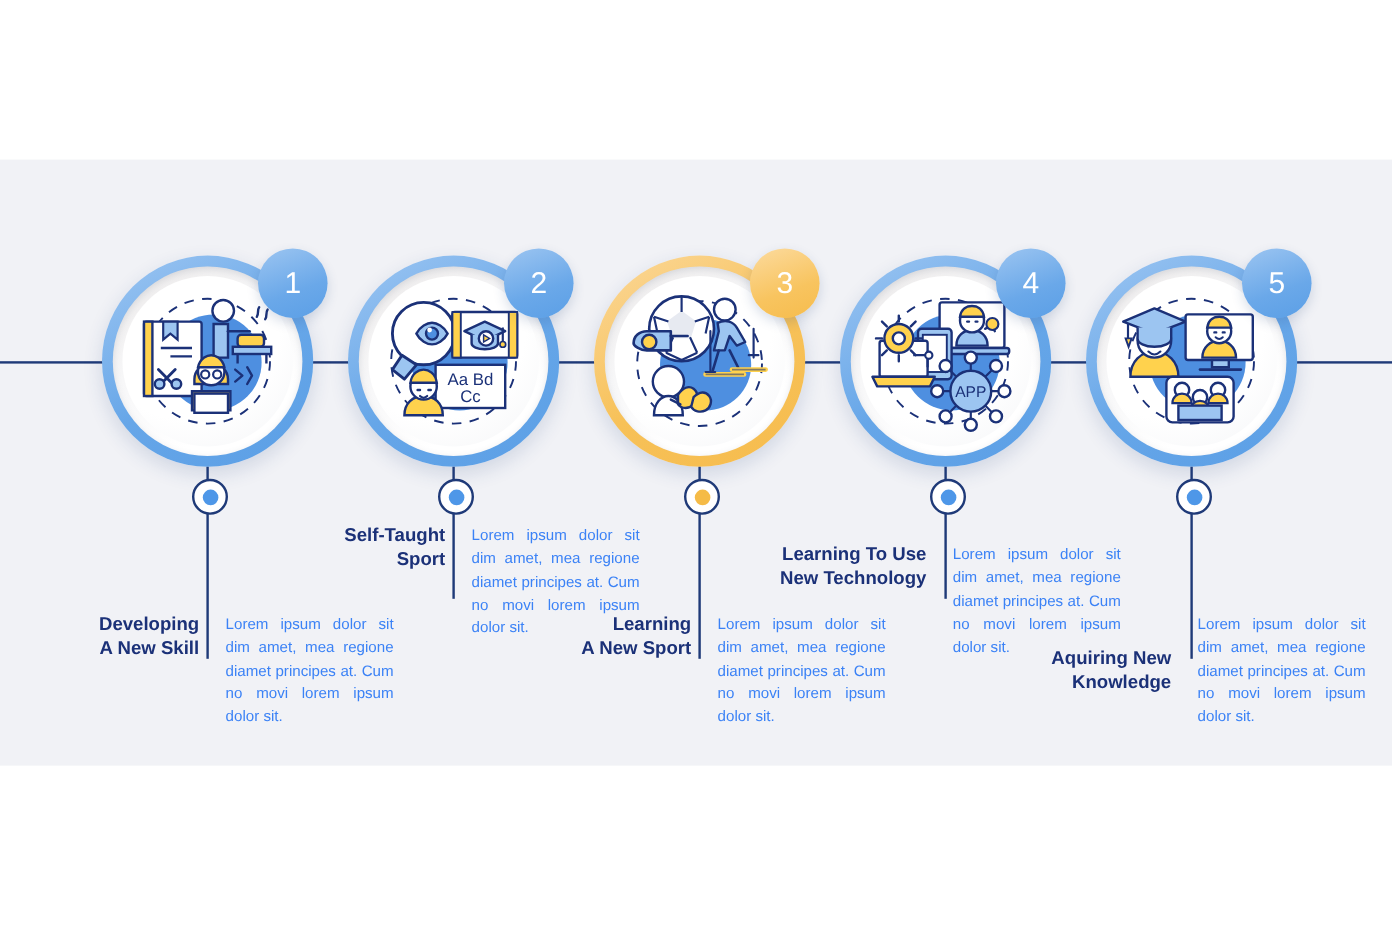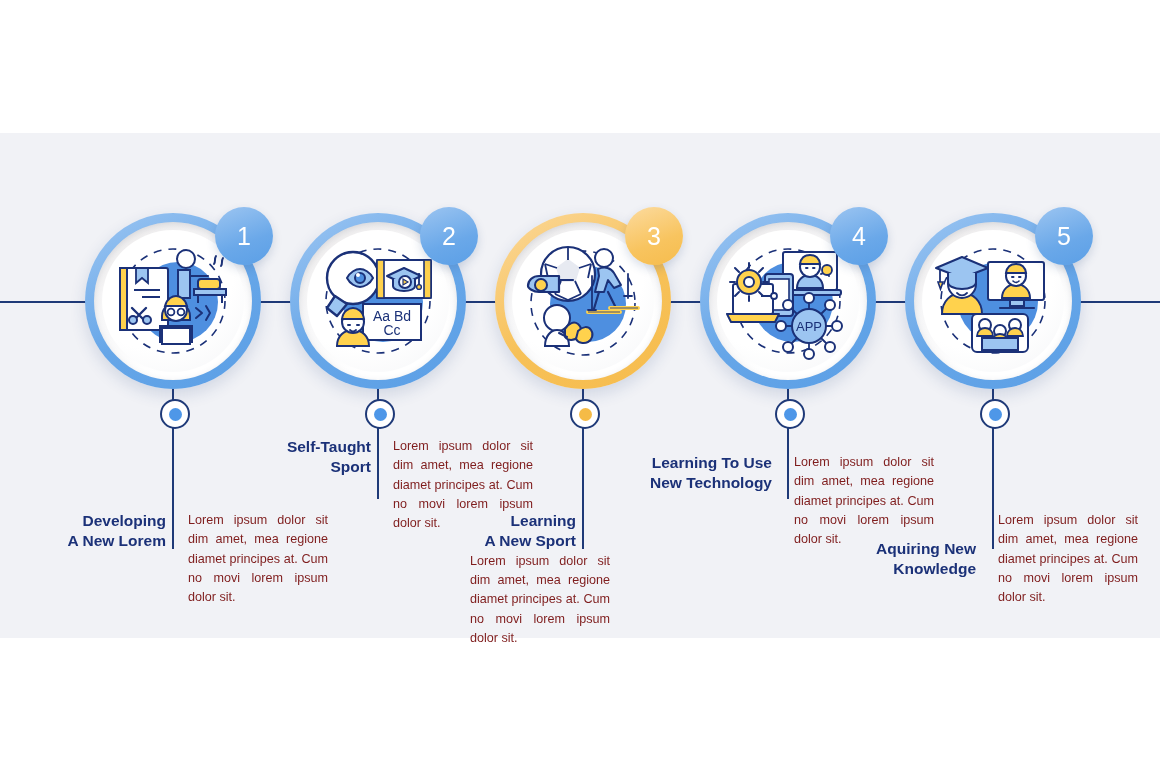--- a/index.html
+++ b/index.html
@@ -68,21 +68,21 @@
   .dot i{display:block;width:13px;height:13px;border-radius:50%;background:#4e97e8;}
   .dot.alt i{background:#f5bb47;}
 
   
   .tblock{position:absolute;display:flex;align-items:flex-start;}
   .ttitle{
     color:#1b3178;font-weight:bold;font-size:15.5px;line-height:1.32;
     text-align:right;white-space:pre-line;
   }
   .tbody{
-    color:#7f1d1d;font-size:12.6px;line-height:1.53;
+    color:#3b82f6;font-size:12.6px;line-height:1.53;
     text-align:justify;white-space:pre-line;
   }
   .tblock .ttitle{width:106px;}
   .tblock .tbody{width:140px;}
   .gap{width:22px;}
 </style>
 </head>
 <body>
 
 <div id="stage">
@@ -127,21 +127,21 @@
       </svg>
     </div>
     <div class="badge">1</div>
   </div>
   <div class="stem" style="left:172px;top:389px;height:160px;"></div>
   <div class="dot" style="left:160px;top:399px;">
       <i></i>
     </div>
   <div class="tblock" style="left:60px;top:511px;">
     <div class="ttitle">Developing
-A New Lorem</div>
+A New Skill</div>
     <div class="gap"></div>
     <div class="tbody">Lorem ipsum dolor sit dim amet, mea regione diamet principes at. Cum no movi lorem ipsum dolor sit.</div>
   </div>
 
   <div class="node" style="left:290px;top:213px;">
     <div class="ring"></div>
     <div class="ring-inner"></div>
     <div class="disc"></div>
     <div class="art">
       <svg viewBox="0 0 142 142">
@@ -220,21 +220,21 @@
         <path d="M66 101c5-5 10-5 13-1s1 10-3 12-10 1-12-3z" fill="#ffd24d" stroke="#1b3178" stroke-width="2"></path>
         <path d="M47 103l8 4" stroke="#1b3178" stroke-width="2" stroke-linecap="round"></path>
       </svg>
     </div>
     <div class="badge">3</div>
   </div>
   <div class="stem" style="left:582px;top:389px;height:160px;"></div>
   <div class="dot alt" style="left:570px;top:399px;">
       <i></i>
     </div>
-  <div class="tblock" style="left:470px;top:511px;flex-direction:column;">
+  <div class="tblock" style="left:470px;top:511px;">
     <div class="ttitle">Learning
 A New Sport</div>
     <div class="gap"></div>
     <div class="tbody">Lorem ipsum dolor sit dim amet, mea regione diamet principes at. Cum no movi lorem ipsum dolor sit.</div>
   </div>
 
   <div class="node" style="left:700px;top:213px;">
     <div class="ring"></div>
     <div class="ring-inner"></div>
     <div class="disc"></div>

